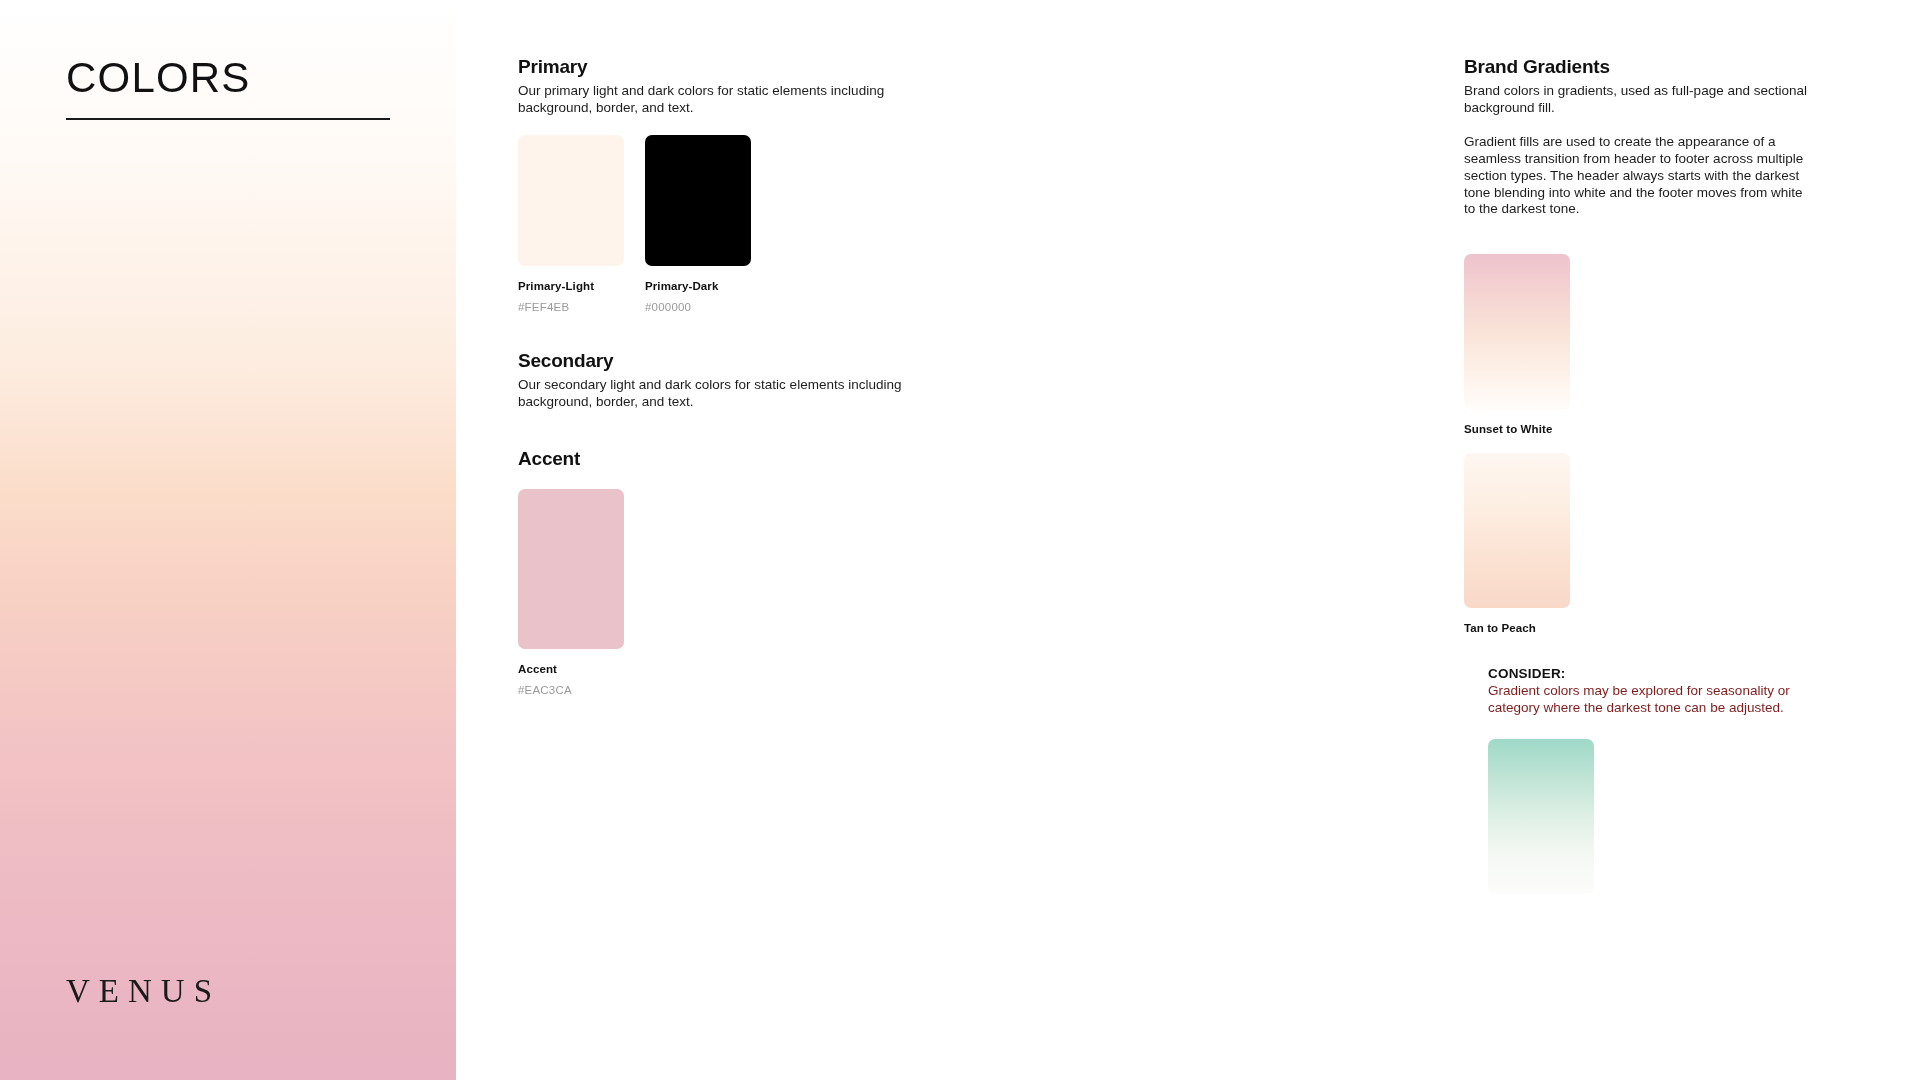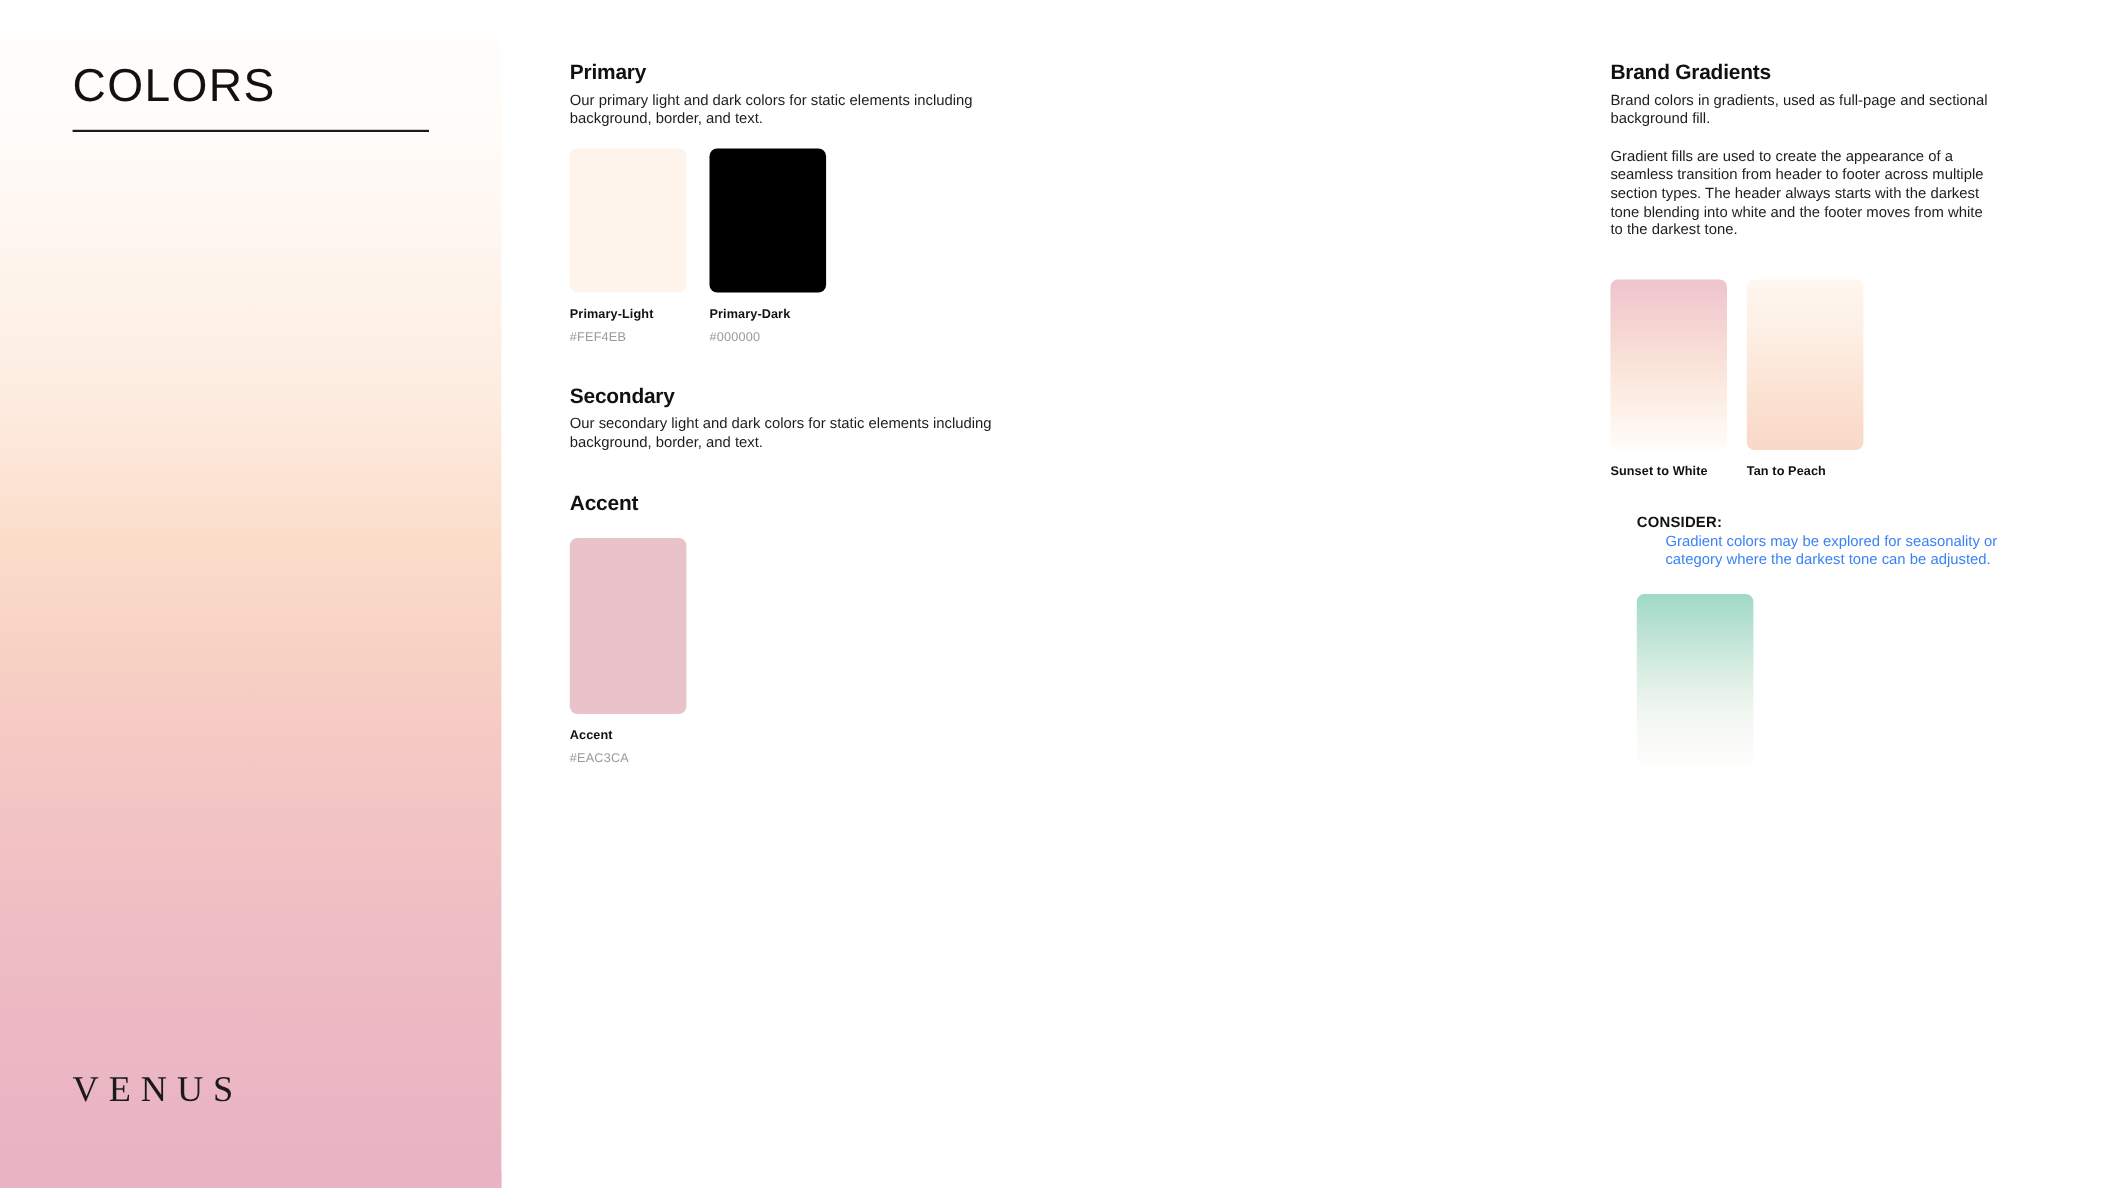--- a/index.html
+++ b/index.html
@@ -85,21 +85,21 @@
   .grad-swatch { width: 106px; height: 155px; border-radius: 7px; }
   .grad-label {
     font-size: 11.5px; font-weight: 700; color: #111111;
     margin-top: 14px; white-space: nowrap; letter-spacing: 0.1px;
   }
   .consider-title {
     font-size: 13.5px; font-weight: 700; color: #111111;
     letter-spacing: 0.2px;
   }
   .consider-body {
-    font-size: 13.5px; line-height: 1.24; color: #3b82f6; margin-top: 2px; margin-left: 26px;
+    font-size: 13.5px; line-height: 1.24; color: #7f1d1d; margin-top: 2px;
   }
   .extra-swatch {
     width: 106px; height: 155px; border-radius: 7px; margin-top: 22px;
   }
 </style>
 </head>
 <body>
 
 <div class="page">
 
@@ -148,21 +148,21 @@
 
     </section>
 
     <section class="col col-right">
 
       <h2 class="section-title">Brand Gradients</h2>
       <p class="section-desc">Brand colors in gradients, used as full-page and sectional background fill.</p>
       <p class="section-desc para-gap" style="max-width:352px;">Gradient fills are used to create the appearance of a seamless transition from header to footer across multiple section types. The header always starts with the darkest tone blending into white and the footer moves from white to the darkest tone.</p>
 
 
-      <div class="grad-row" style="margin-top:36px;">
+      <div class="grad-row" style="margin-top:36px;flex-direction:column;">
         <div class="grad-cell">
           <div class="grad-swatch" style="background:linear-gradient(180deg,#eec3ce 0%,#f5d5d2 28%,#fae4d9 52%,#fdf1e8 76%,#fffcfa 100%);"></div>
           <div class="grad-label">Sunset to White</div>
         </div>
         <div class="grad-cell">
           <div class="grad-swatch" style="background:linear-gradient(180deg,#fef7f1 0%,#fdeee2 35%,#fbe2d2 68%,#f9d8c8 100%);"></div>
           <div class="grad-label">Tan to Peach</div>
         </div>
       </div>
 

